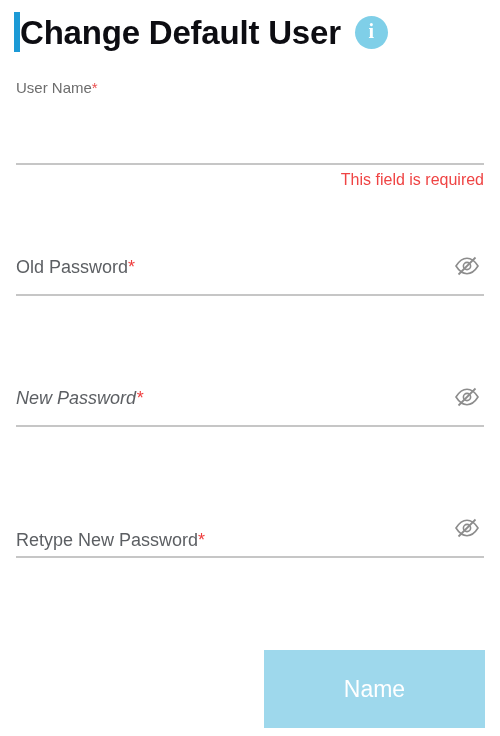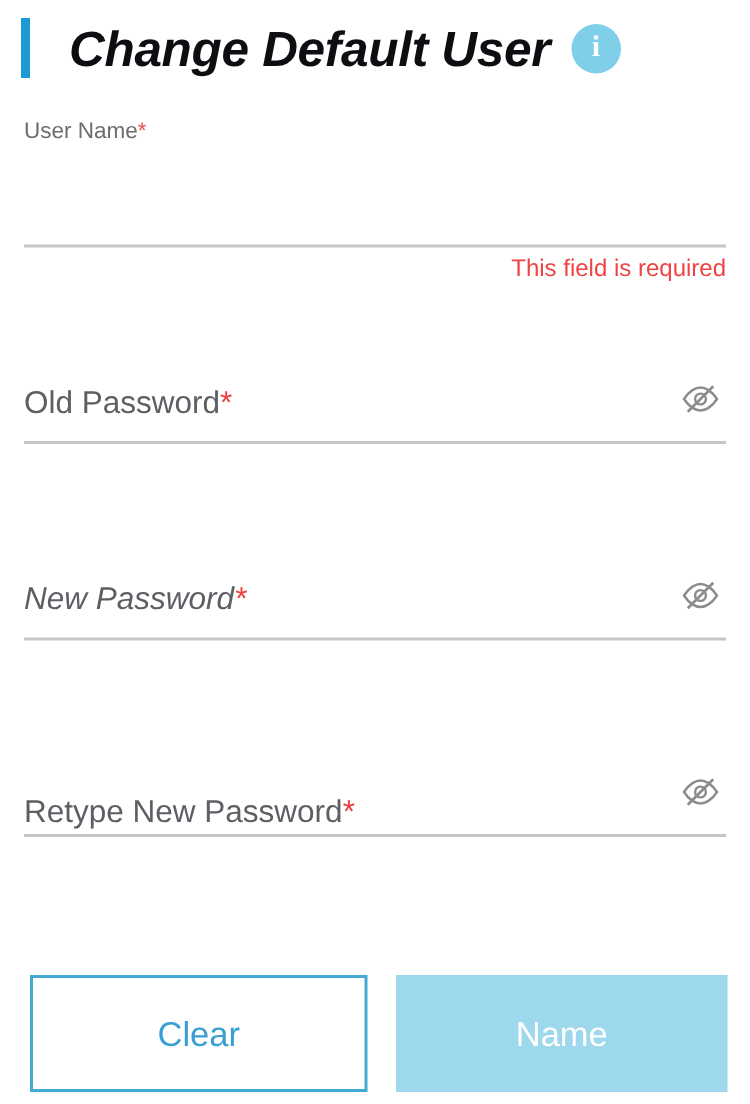--- a/index.html
+++ b/index.html
@@ -34,28 +34,26 @@
     align-items: center;
   }
   .title-accent-bar {
     width: 6px;
     height: 40px;
     background: #1c9ad6;
     margin-left: 14px;
     flex: 0 0 auto;
   }
   .page-title {
-    margin-left: 26px;
     font-size: 33px;
     font-weight: bold;
     color: #0d0d12;
     letter-spacing: -0.2px;
     line-height: 1;
     white-space: nowrap;
-    font-style: italic;
   }
   .info-badge {
     margin-left: 14px;
     width: 33px;
     height: 33px;
     border-radius: 50%;
     background: #7fcfe8;
     display: flex;
     align-items: center;
     justify-content: center;
@@ -89,21 +87,21 @@
     position: absolute;
     left: 0;
     font-size: 15px;
     color: #6d6d6d;
     white-space: nowrap;
     line-height: 1;
   }
   .label-rest {
     position: absolute;
     left: 0;
-    font-size: 21px;
+    font-size: 18px;
     color: #5c5f63;
     white-space: nowrap;
     line-height: 1;
   }
   .req-star {
     color: #ea4f4f;
     font-size: 1em;
   }
   .label-rest .req-star { color: #ef3e3e; }
 
@@ -242,17 +240,16 @@
       <svg width="26" height="20" viewBox="0 0 26 20" fill="none" xmlns="http://www.w3.org/2000/svg">
         <path d="M2 10 C5.5 4.5, 10 2.3, 13 2.3 C16 2.3, 20.5 4.5, 24 10 C20.5 15.5, 16 17.7, 13 17.7 C10 17.7, 5.5 15.5, 2 10 Z" stroke="#8c8c8c" stroke-width="1.6" fill="none"></path>
         <circle cx="13" cy="10" r="3.6" stroke="#8c8c8c" stroke-width="1.6" fill="none"></circle>
         <line x1="4.5" y1="18.5" x2="21.5" y2="1.5" stroke="#8c8c8c" stroke-width="1.8"></line>
       </svg>
     </div>
     <div class="field-underline" style="top:44px;"></div>
   </div>
 
   <div class="btn-row">
-    <div class="btn btn-clear">Clear</div>
     <div class="btn btn-save">Name</div>
   </div>
 
 </div>
 
 </body></html>

